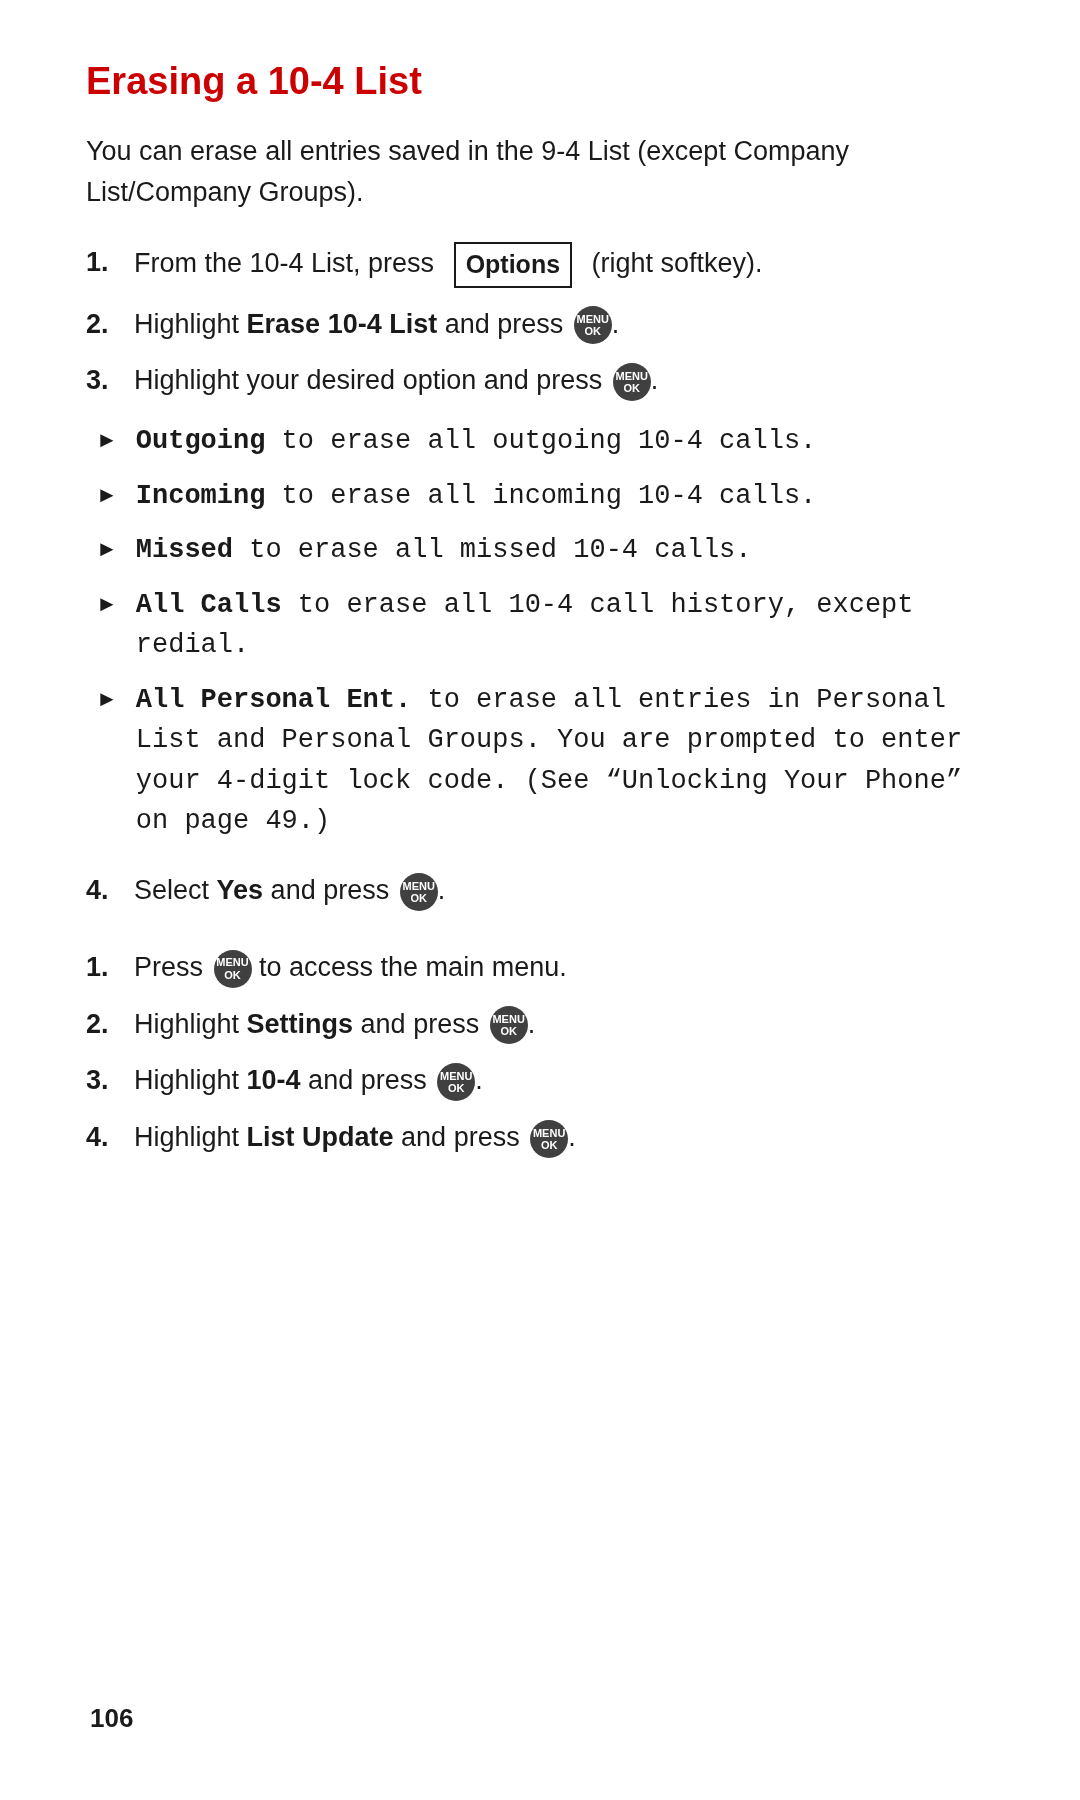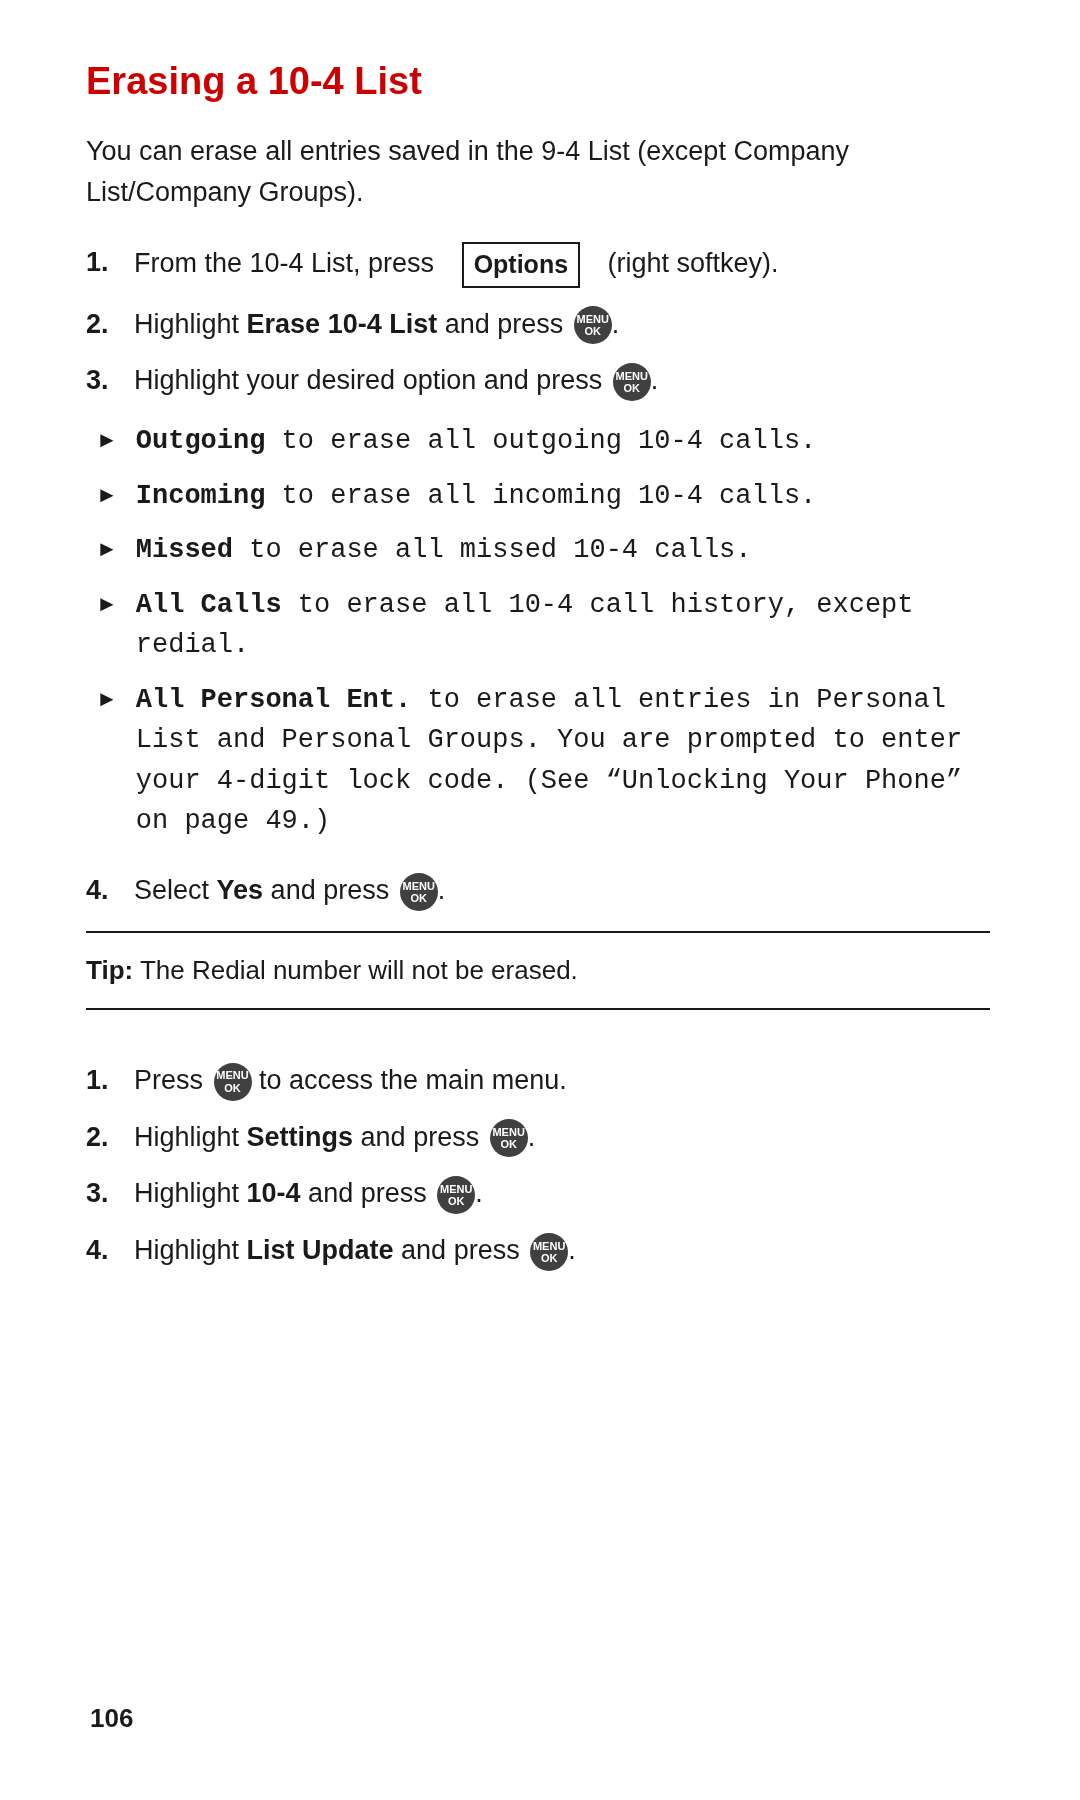--- a/index.html
+++ b/index.html
@@ -132,21 +132,21 @@
       margin-left: 3px;
     }
 
     .options-key {
       display: inline-block;
       border: 2px solid #1a1a1a;
       padding: 2px 10px;
       font-size: 25px;
       font-weight: bold;
       vertical-align: middle;
-      margin: 0 20px;
+      margin: 0 12px;
     }
 
     .page-number {
       position: absolute;
       bottom: 66px;
       left: 90px;
       font-size: 26px;
       font-weight: bold;
       color: #1a1a1a;
     }
@@ -220,23 +220,20 @@
         <span class="num bold">4.</span>
         <span class="content">
           Select <span class="bold">Yes</span> and press
           <span class="menu-ok-icon">
               <span style="font-size:11px; line-height:1.1; text-align:center;">MENU<br>OK</span>
             </span>.
         </span>
       </li>
     </ol>
 
-    <div class="tip-box">
-      <span class="tip-label">Tip:</span><span> The Redial number will not be erased.</span>
-    </div>
   </div>
 
   <div>
 
     <ol class="numbered-list">
 
       <li>
         <span class="num bold">1.</span>
         <span class="content">
           Press <span class="menu-ok-icon">

